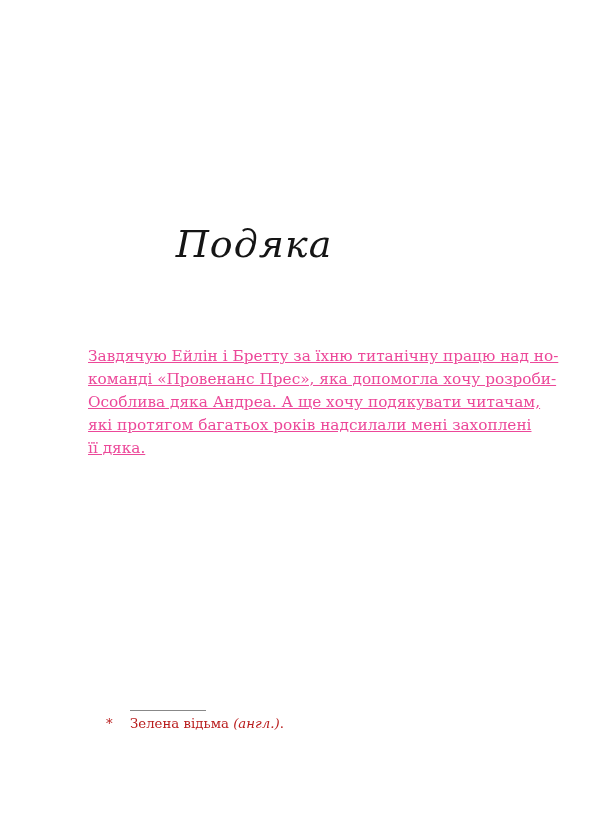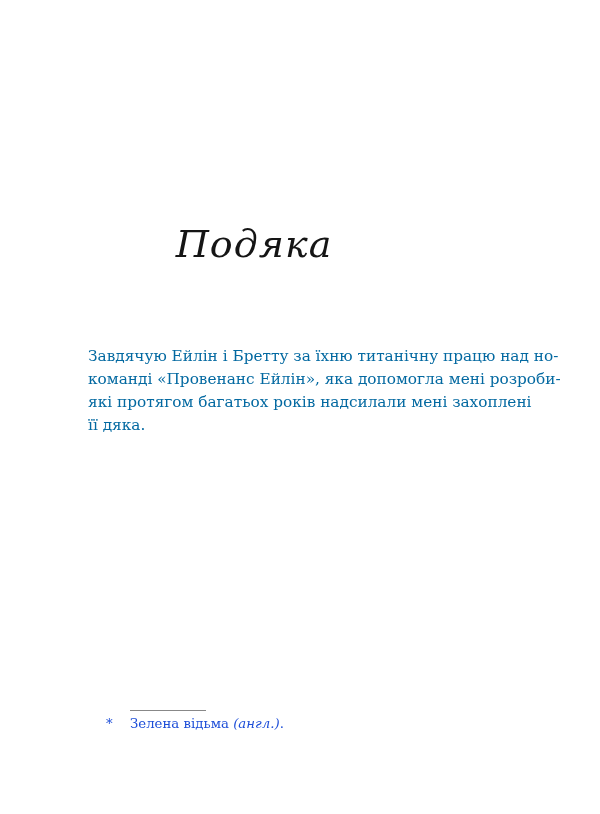--- a/index.html
+++ b/index.html
@@ -5,45 +5,47 @@
     html, body { margin: 0; padding: 0; background: #ffffff; }
     body { width: 600px; height: 814px; position: relative; overflow: hidden; color: #1e1e1e; }
     .title {
       position: absolute; left: 0; width: 508px; top: 222px; text-align: center;
       font-family: "DejaVu Serif", serif; font-style: italic; font-size: 38px;
       letter-spacing: 1px; color: #151515;
     }
     .body-text {
       position: absolute; left: 88px; top: 345px; width: 435px;
       font-family: "DejaVu Serif", serif; font-size: 15.3px; line-height: 23px;
-      color: #0369a1;
+      color: #ec4899;
+      text-decoration: underline;
     }
     .line { display: block; white-space: nowrap; text-align: justify; text-align-last: justify; }
     .line.last { text-align-last: left; }
     .footnote-mark { font-size: 8px; vertical-align: super; line-height: 0; }
     .rule {
       position: absolute; left: 130px; top: 710px; width: 76px; height: 0;
       border-top: 1px solid #888888;
     }
     .footnote {
       position: absolute; left: 106px; top: 716px;
-      font-family: "DejaVu Serif", serif; font-size: 13.3px; color: #1d4ed8;
+      font-family: "DejaVu Serif", serif; font-size: 13.3px; color: #b91c1c;
     }
     .footnote .star { display: inline-block; width: 24px; }
     .footnote i { font-style: italic; }
   </style>
 </head>
 <body>
 
 <div>
   <div class="title">Подяка</div>
 
   <div class="body-text">
     <span class="line">Завдячую Ейлін і Бретту за їхню титанічну працю над но-</span>
-    <span class="line">команді «Провенанс Ейлін», яка допомогла мені розроби-</span>
+    <span class="line">команді «Провенанс Прес», яка допомогла хочу розроби-</span>
+    <span class="line">Особлива дяка Андреа. А ще хочу подякувати читачам,</span>
     <span class="line">які протягом багатьох років надсилали мені захоплені</span>
     <span class="line last">її дяка.</span>
   </div>
 
   <div class="rule"></div>
 
   <div class="footnote">
     <span class="star">*</span><span>Зелена відьма </span><i>(англ.)</i><span>.</span>
   </div>
 </div>

